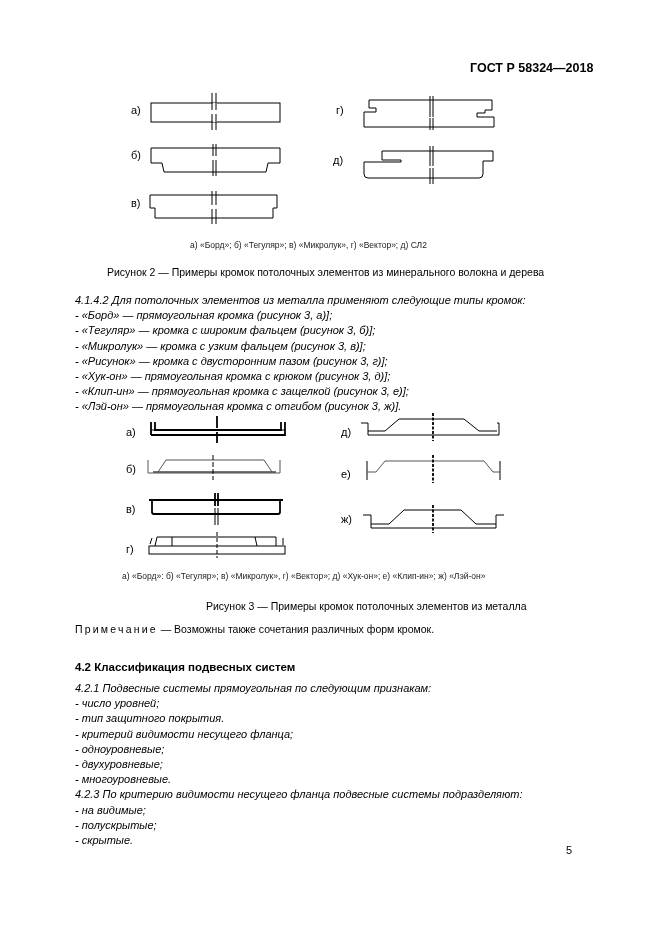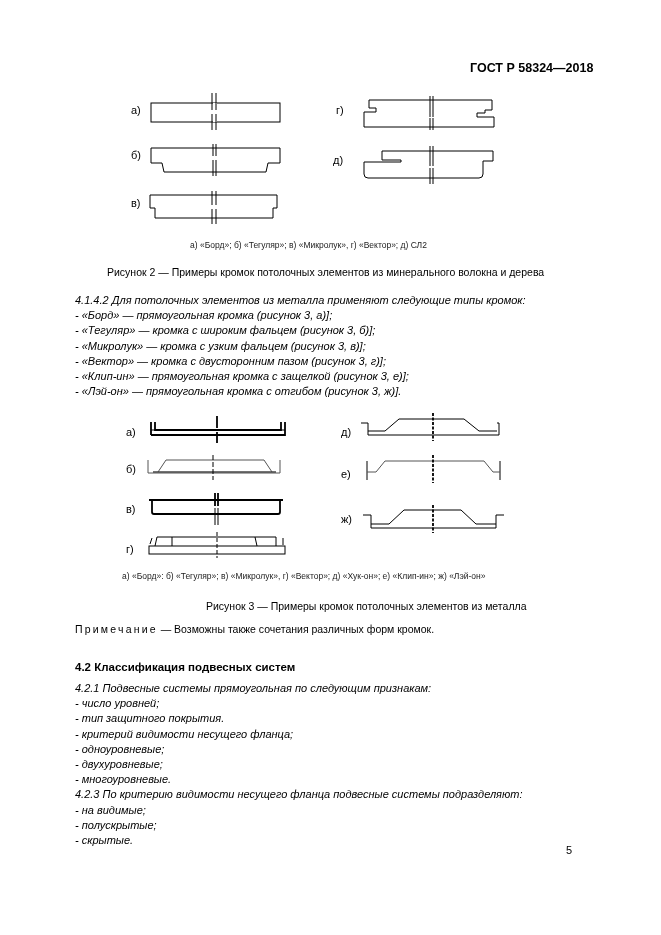--- a/index.html
+++ b/index.html
@@ -68,21 +68,22 @@
 
   <div class="abs caption-small" style="left:190px;top:240px;">а) «Борд»; б) «Тегуляр»; в) «Микролук», г) «Вектор»; д) СЛ2</div>
   <div class="abs caption" style="left:107px;top:266px;">Рисунок 2 — Примеры кромок потолочных элементов из минерального волокна и дерева</div>
 </div>
 
 <div class="abs body" style="left:75px;top:293px;width:540px;">
   <div>4.1.4.2 Для потолочных элементов из металла применяют следующие типы кромок:</div>
   <div>- «Борд» — прямоугольная кромка (рисунок 3, а)];</div>
   <div>- «Тегуляр» — кромка с широким фальцем (рисунок 3, б)];</div>
   <div>- «Микролук» — кромка с узким фальцем (рисунок 3, в)];</div>
-  <div>- «Вектор» — кромка с двусторонним пазом (рисунок 3, г)];</div>
+  <div>- «Рисунок» — кромка с двусторонним пазом (рисунок 3, г)];</div>
+  <div>- «Хук-он» — прямоугольная кромка с крюком (рисунок 3, д)];</div>
   <div>- «Клип-ин» — прямоугольная кромка с защелкой (рисунок 3, е)];</div>
   <div>- «Лэй-он» — прямоугольная кромка с отгибом (рисунок 3, ж)].</div>
 </div>
 
 <div>
   <span class="abs lbl" style="left:126px;top:426px;">а)</span>
   <span class="abs lbl" style="left:126px;top:463px;">б)</span>
   <span class="abs lbl" style="left:126px;top:503px;">в)</span>
   <span class="abs lbl" style="left:126px;top:543px;">г)</span>
   <span class="abs lbl" style="left:341px;top:426px;">д)</span>

